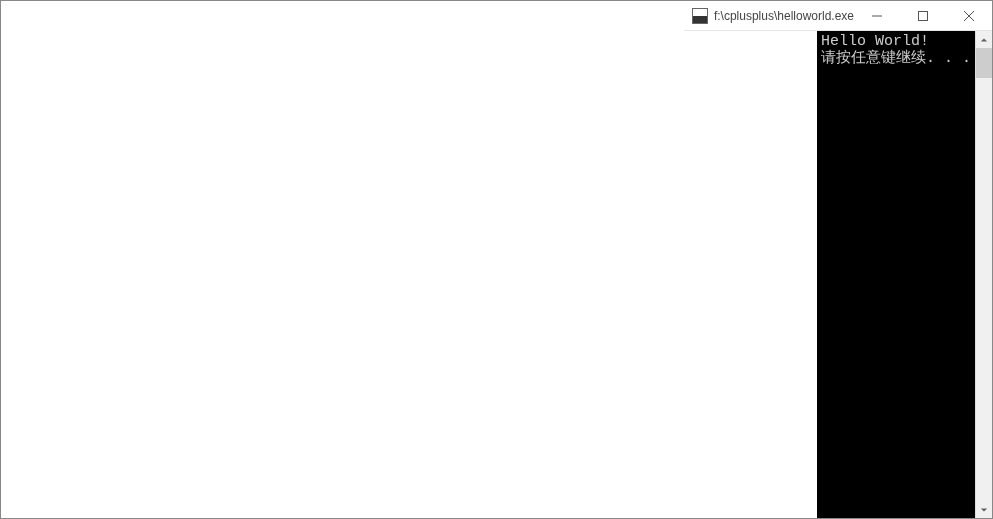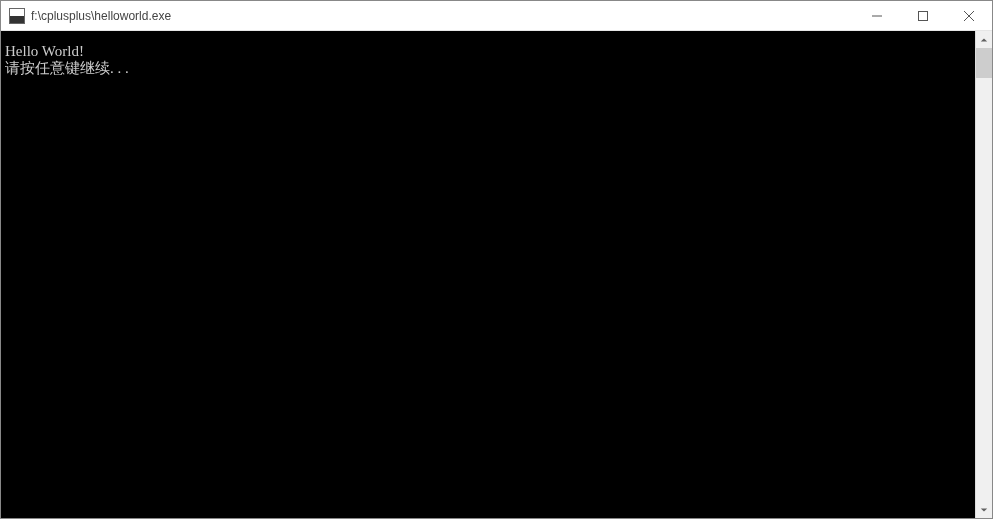--- a/index.html
+++ b/index.html
@@ -16,20 +16,21 @@
       position: relative;
     }
     .window {
       width: 993px;
       height: 519px;
       background: #fff;
       border: 1px solid #888;
       display: flex;
       flex-direction: column;
       position: relative;
+      align-items: flex-end;
     }
     .titlebar {
       height: 30px;
       background: #ffffff;
       display: flex;
       align-items: center;
       justify-content: space-between;
       border-bottom: 1px solid #e6e6e6;
     }
     .titlebar-left {
@@ -71,22 +72,22 @@
       fill: none;
     }
     .console-area {
       flex: 1;
       background: #000000;
       position: relative;
       display: flex;
     }
     .console-content {
       flex: 1;
-      padding: 12px 4px;
-      font-family: Liberation Serif, serif;
+      padding: 2px 4px;
+      font-family: Liberation Mono, monospace;
       font-size: 15px;
       line-height: 17px;
       color: #cccccc;
       white-space: pre;
       overflow: hidden;
     }
     .scrollbar {
       width: 17px;
       background: #f0f0f0;
       display: flex;

